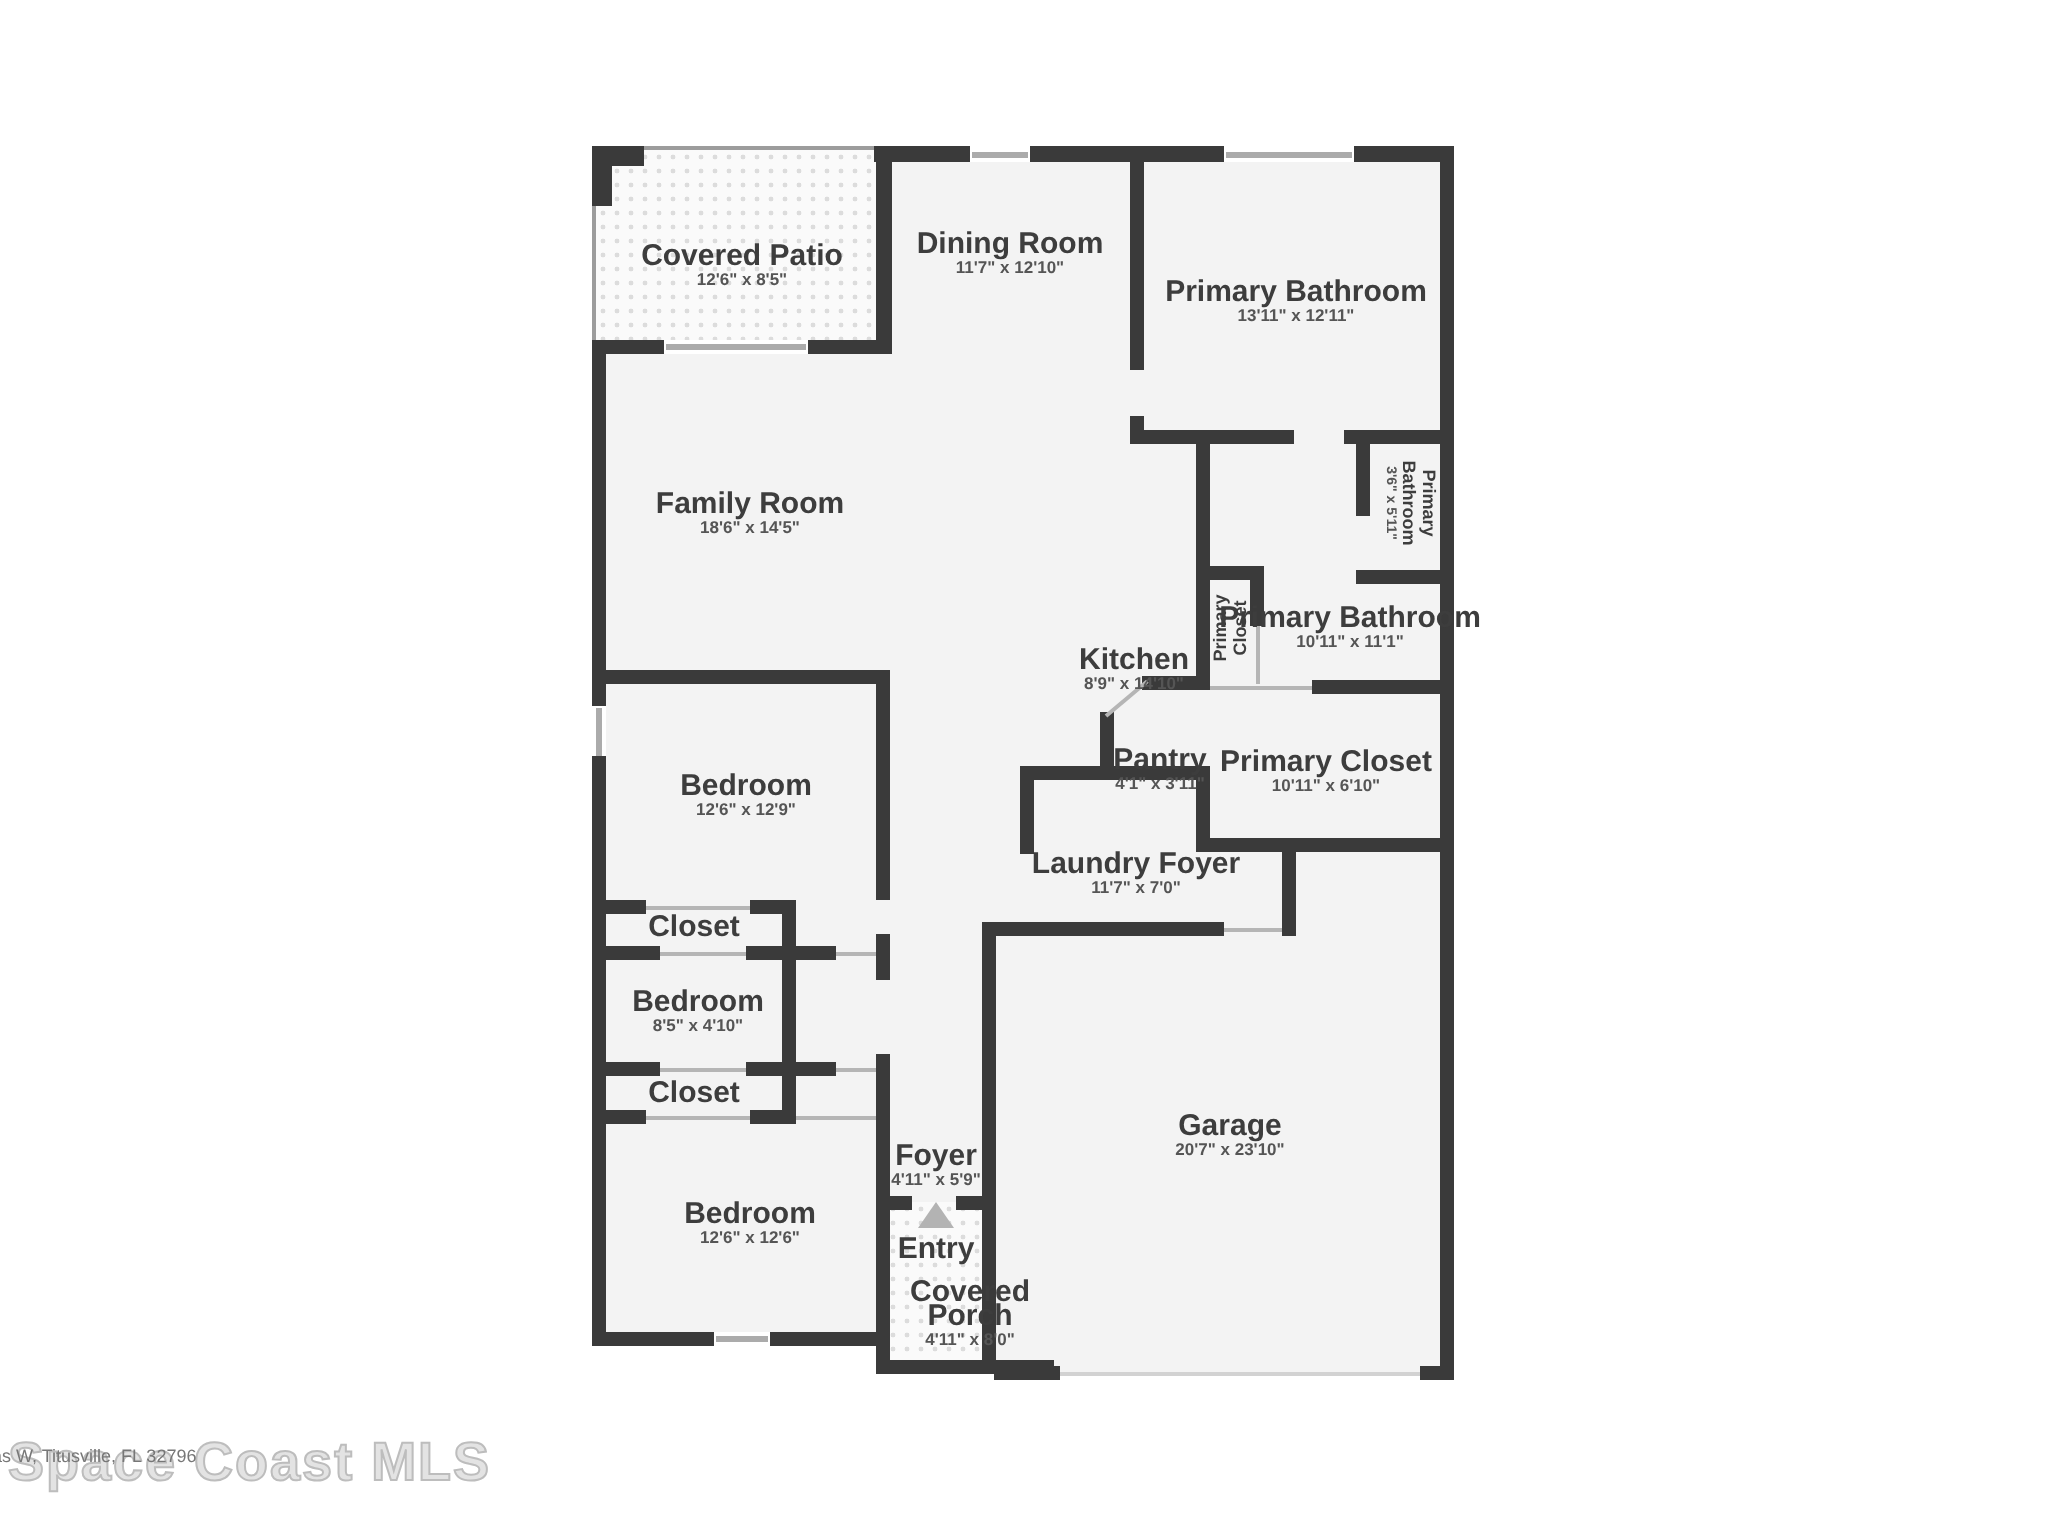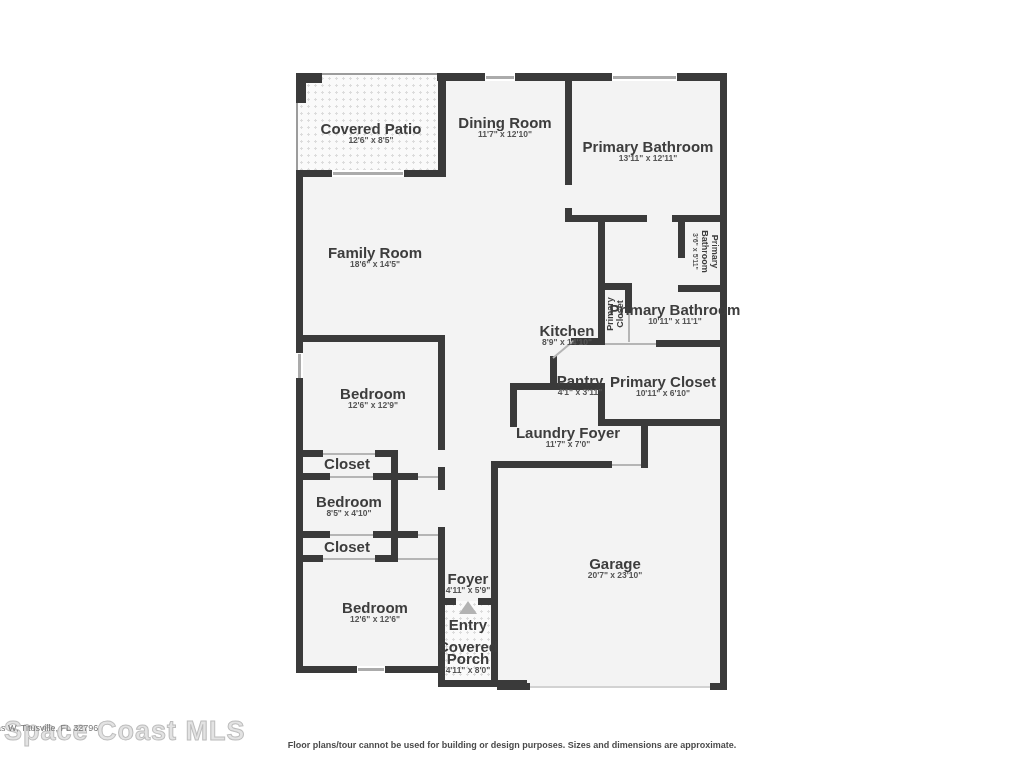--- a/index.html
+++ b/index.html
@@ -207,25 +207,24 @@
     <div class="rname">Bedroom</div>
       <div class="rdims">12'6" x 12'6"</div>
   </div>
   <div class="rlabel" style="left:468px;top:584px;">
     <div class="rname">Foyer</div>
       <div class="rdims">4'11" x 5'9"</div>
   </div>
   <div class="rlabel" style="left:468px;top:625px;">
     <div class="rname">Entry</div>
   </div>
-  <div class="rlabel wrap" style="left:468px;top:658px;width:64px;">
+  <div class="rlabel wrap" style="left:485px;top:658px;width:64px;">
     <div class="rname">Covered Porch</div>
       <div class="rdims">4'11" x 8'0"</div>
   </div>
   <div class="rlabel" style="left:615px;top:569px;">
     <div class="rname">Garage</div>
       <div class="rdims">20'7" x 23'10"</div>
   </div>
 
   <div id="watermark">Space Coast MLS</div>
   <div id="address">as W, Titusville, FL 32796</div>
-  <div id="disclaimer">Floor plans/tour cannot be used for building or design purposes. Sizes and dimensions are approximate.</div>
 </div>
 
 </body></html>

